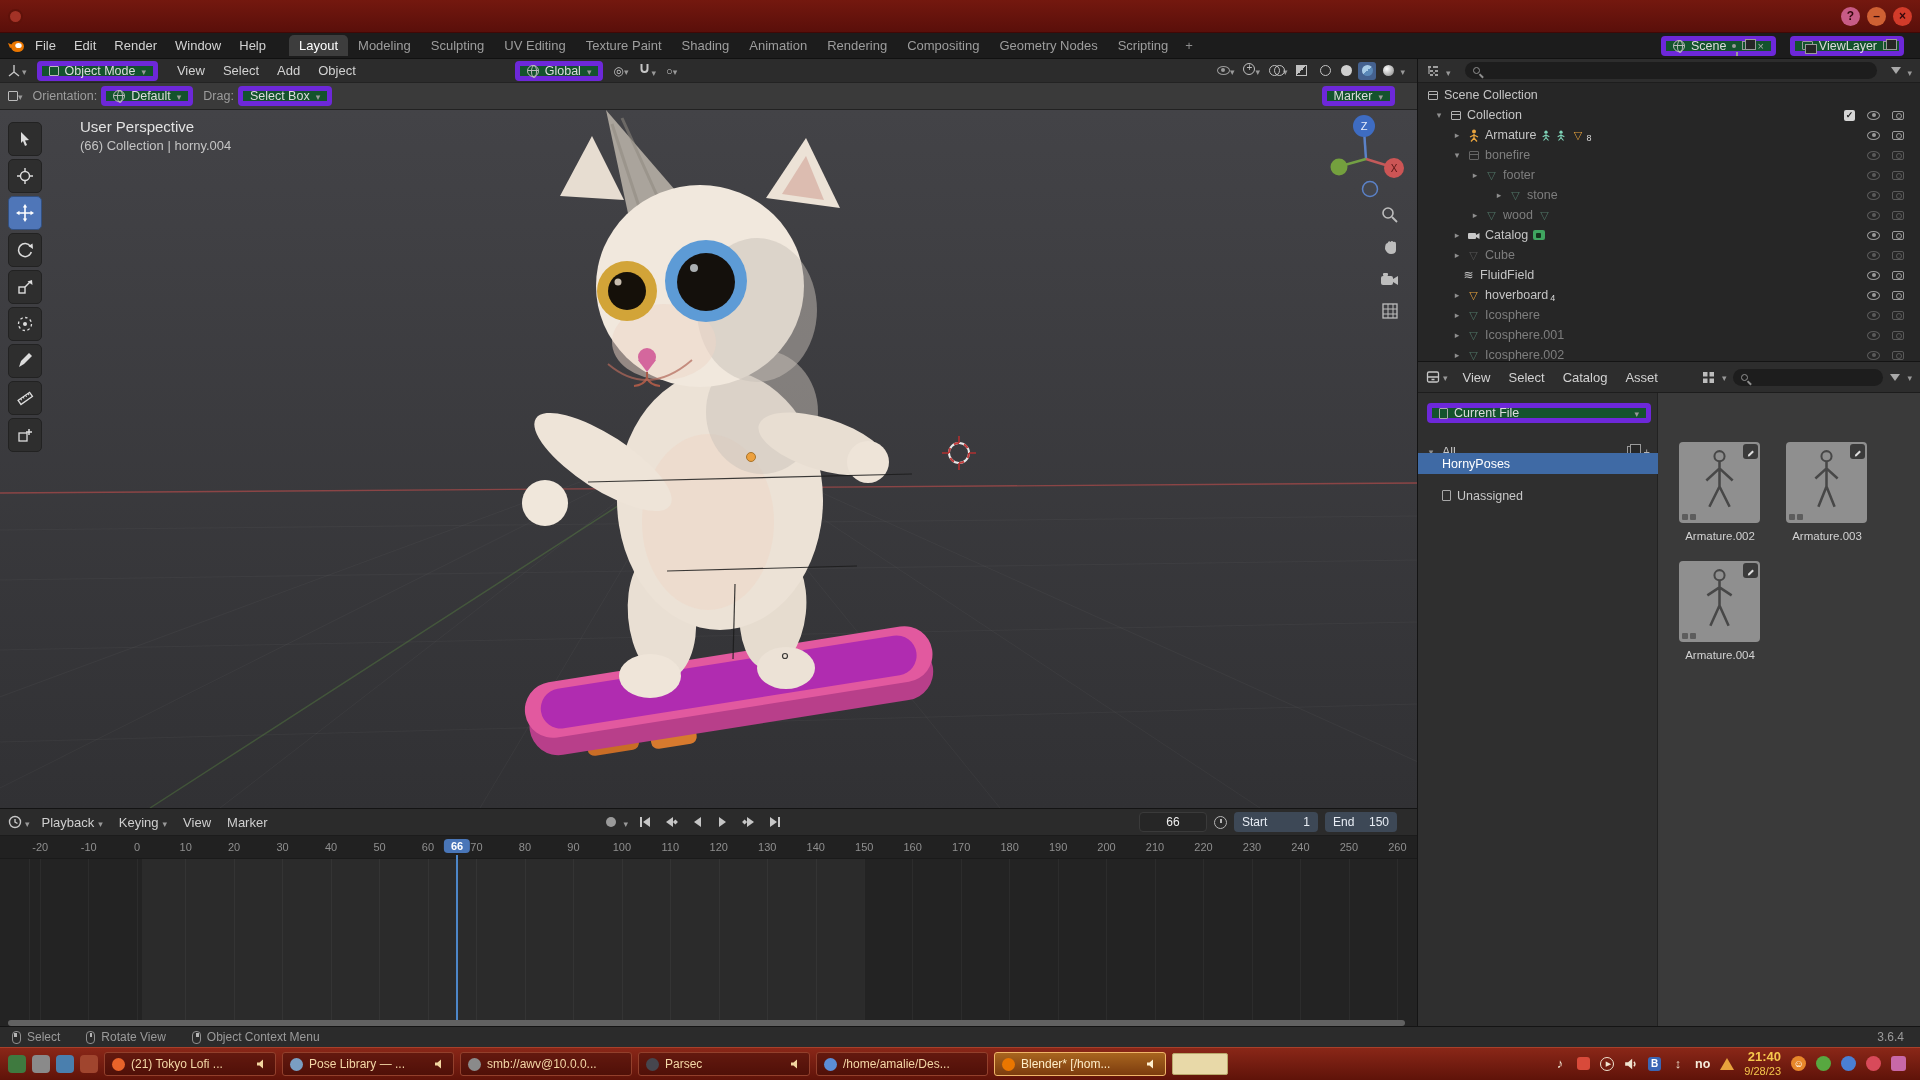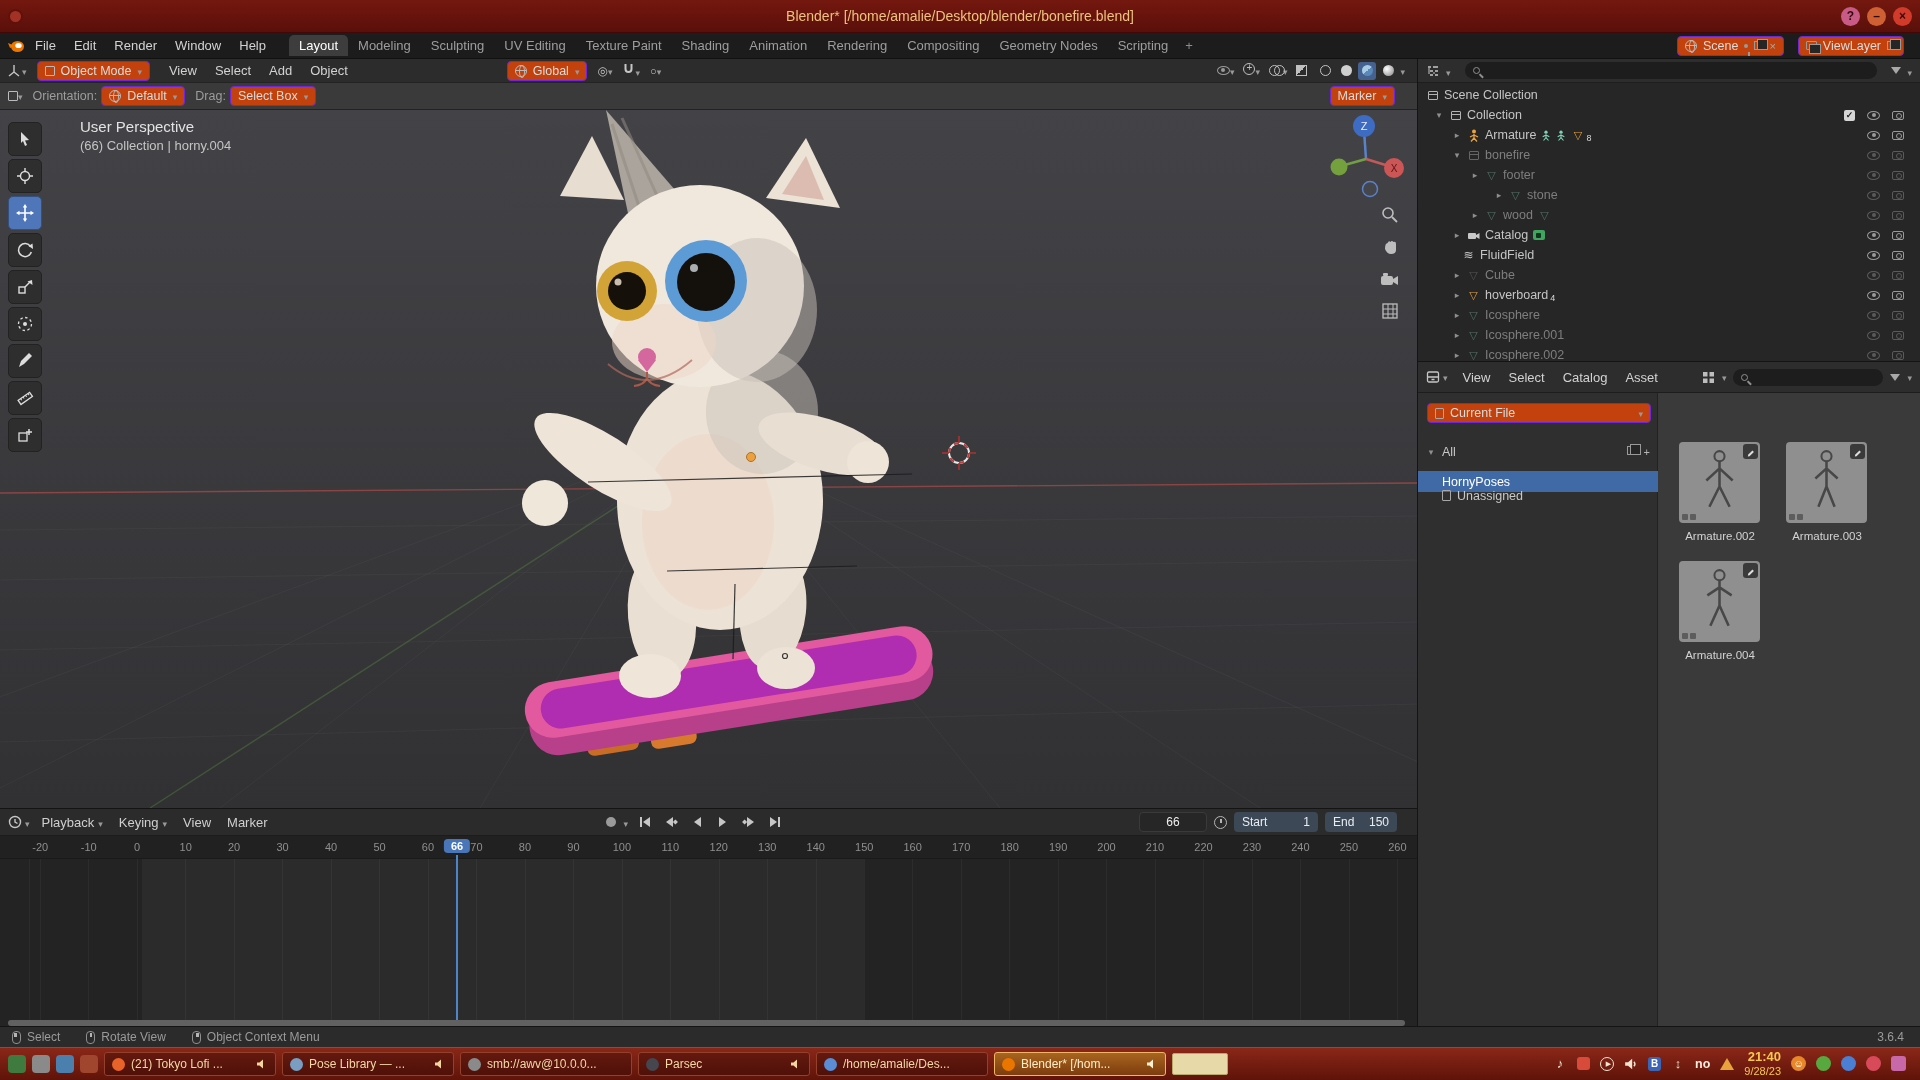--- a/index.html
+++ b/index.html
@@ -21,21 +21,21 @@
 
   
   .menubar { position:absolute; top:33px; left:0; width:1920px; height:26px; background:#1c1c1c;
     border-bottom:1px solid #111; display:flex; align-items:center; padding:0 6px; }
   .menu-item { padding:0 9px; font-size:13px; color:#d2d2d2; }
   .tabs { display:flex; align-items:center; margin-left:14px; }
   .tab { padding:3px 10px; font-size:13px; color:#9d9d9d; border-radius:5px 5px 0 0; white-space:nowrap; }
   .tab.active { background:#3d3d3d; color:#fff; }
   .tab.addtab { color:#8d8d8d; padding:3px 7px; }
   .mb-right { margin-left:auto; display:flex; gap:14px; padding-right:10px; }
-  .combo { display:inline-flex; align-items:center; gap:6px; background:#c2410c; border:1px solid #6d28d9;
+  .combo { display:inline-flex; align-items:center; gap:6px; background:#14532d; border:5px solid #6d28d9;
     border-radius:4px; height:20px; padding:0 7px; font-size:12.5px; color:#dcdcdc; white-space:nowrap; }
   .caret::after { content:"▾"; font-size:9px; color:#999; }
   .mini-x::after { content:"×"; color:#aaa; font-size:11px; }
   .i-copy { width:9px; height:9px; border:1px solid #9a9a9a; position:relative; }
   .i-copy::after { content:""; position:absolute; left:2px; top:-3px; width:9px; height:9px; border:1px solid #9a9a9a; background:#262626; }
   .i-pin { width:4px; height:4px; border-radius:50%; border:2px solid #9a9a9a; position:relative; }
   .i-pin::after { content:""; position:absolute; left:2px; top:6px; width:1.5px; height:4px; background:#9a9a9a; }
   .i-layers { width:11px; height:9px; border:1px solid #9a9a9a; border-radius:1px; position:relative; }
   .i-layers::after { content:""; position:absolute; left:2px; top:2px; width:10px; height:8px; border:1px solid #9a9a9a; background:#262626; }
 
@@ -201,21 +201,20 @@
   .dot-ico { width:15px; height:15px; border-radius:50%; display:flex; align-items:center; justify-content:center; font-size:10px; color:#fff; }
   .spk { flex:none; }
 </style>
 </head>
 <body>
 
 <div class="screen">
 
   <div class="titlebar">
     <span class="tb-appicon"></span>
-    <div class="tb-title">Blender* [/home/amalie/Desktop/blender/bonefire.blend]</div>
     <div class="tb-controls">
       <span class="tbc help"></span>
       <span class="tbc min"></span>
       <span class="tbc close"></span>
     </div>
   </div>
 
   <div class="menubar">
     <svg width="20" height="16" viewBox="0 0 20 16">
       <path d="M2,5 L9,8 L4,10 Z" fill="#ea7600"></path>
@@ -613,32 +612,32 @@
               <polygon points="9,5 12.5,3 12.5,9 9,7" fill="#c8c8c8"></polygon>
             </svg>
           </span>
         <span class="ol-label">Catalog</span>
         <span class="cam-data"></span>
         <span class="ol-right">
             <span class="i-eye"></span>
             <span class="i-cam"></span>
           </span>
       </div>
-      <div class="ol-row" style="padding-left:44px;">
-        <span class="t-ico g-fluid"></span>
-        <span class="ol-label">FluidField</span>
-        <span class="ol-right">
-            <span class="i-eye"></span>
-            <span class="i-cam"></span>
-          </span>
-      </div>
       <div class="ol-row dim" style="padding-left:34px;">
         <span class="arr r"></span>
         <span class="t-ico g-mesh gray"></span>
         <span class="ol-label">Cube</span>
+        <span class="ol-right">
+            <span class="i-eye"></span>
+            <span class="i-cam"></span>
+          </span>
+      </div>
+      <div class="ol-row" style="padding-left:44px;">
+        <span class="t-ico g-fluid"></span>
+        <span class="ol-label">FluidField</span>
         <span class="ol-right">
             <span class="i-eye"></span>
             <span class="i-cam"></span>
           </span>
       </div>
       <div class="ol-row" style="padding-left:34px;">
         <span class="arr r"></span>
         <span class="t-ico g-mesh orange"></span>
         <span class="ol-label">hoverboard</span>
         <span class="cnt">4</span>
@@ -711,21 +710,21 @@
           <span class="caret" style="margin-left:auto;"></span>
         </span>
         <div class="cat-row" style="top:48px;">
           <span class="arr d"></span>
           <span>All</span>
           <span class="cat-right">
               <span class="i-copy"></span>
               <span>+</span>
             </span>
         </div>
-        <div class="cat-row sel" style="top:78px; padding-left:24px;">
+        <div class="cat-row sel" style="top:60px; padding-left:24px;">
           <span>HornyPoses</span>
         </div>
         <div class="cat-row" style="top:92px; padding-left:24px;">
           <span class="i-file"></span>
           <span>Unassigned</span>
         </div>
       </div>
 
       <div class="asset-card" style="left:261px; top:49px;">
         <svg width="81" height="81" viewBox="0 0 80 80">

